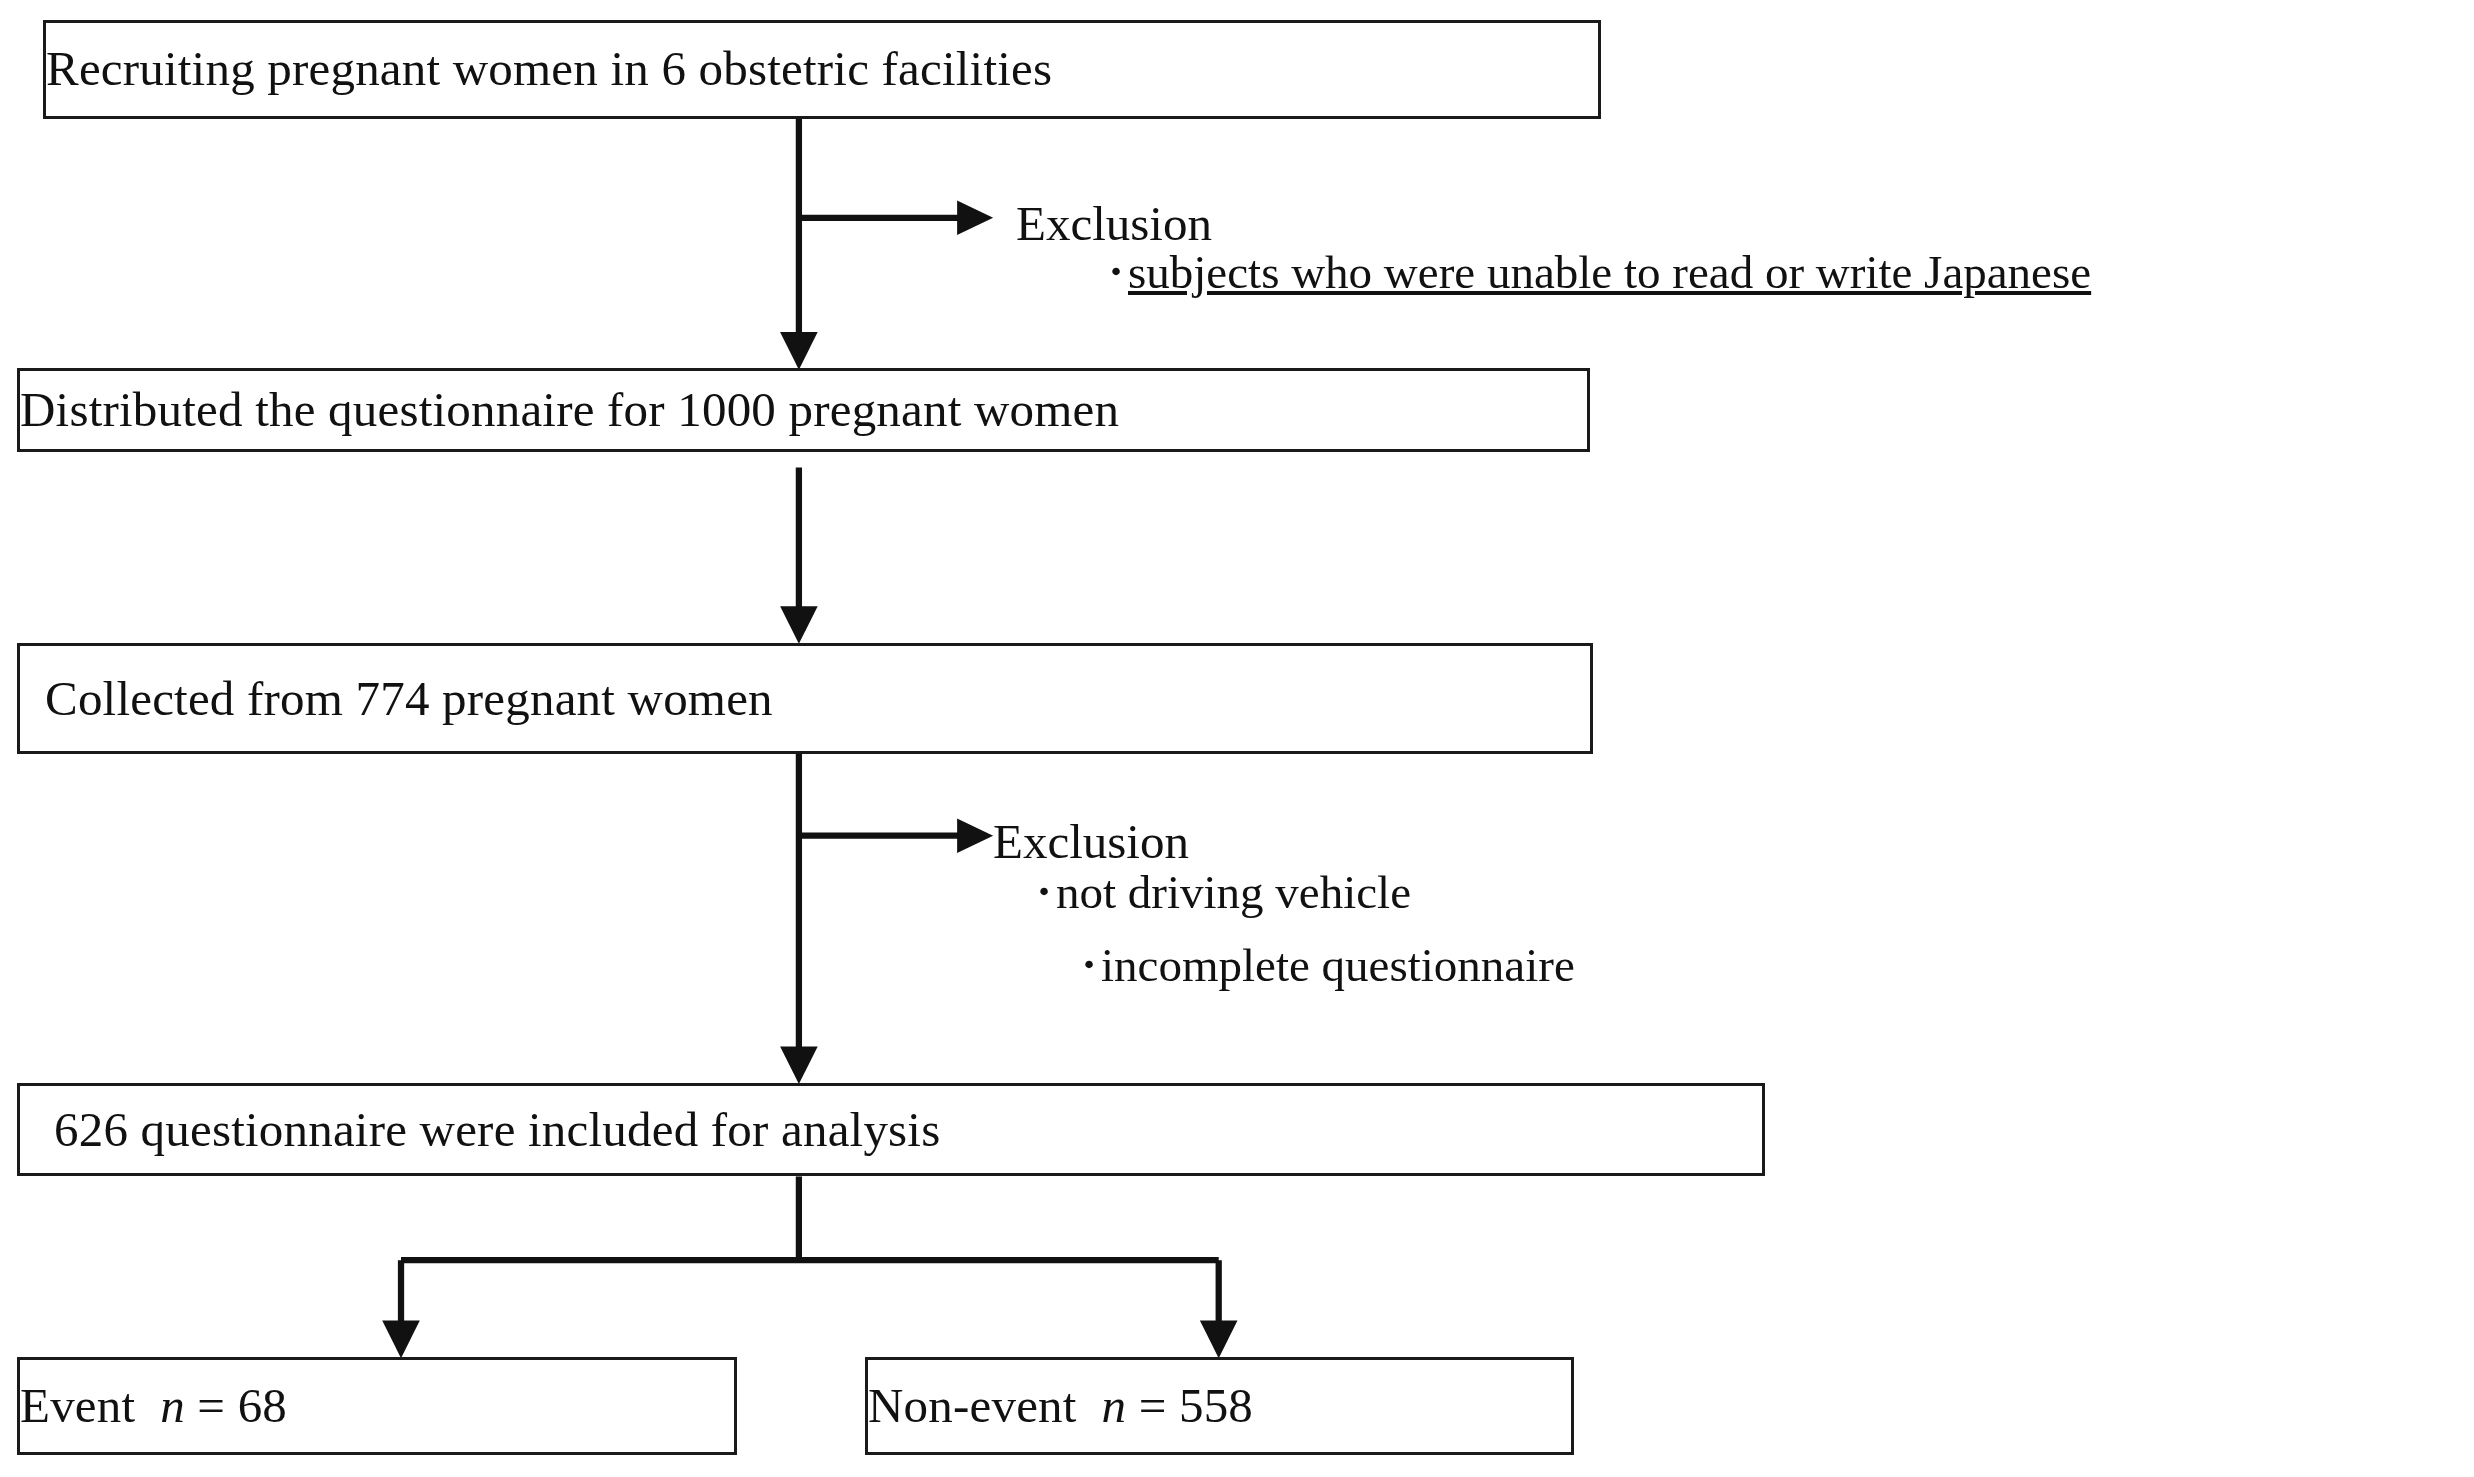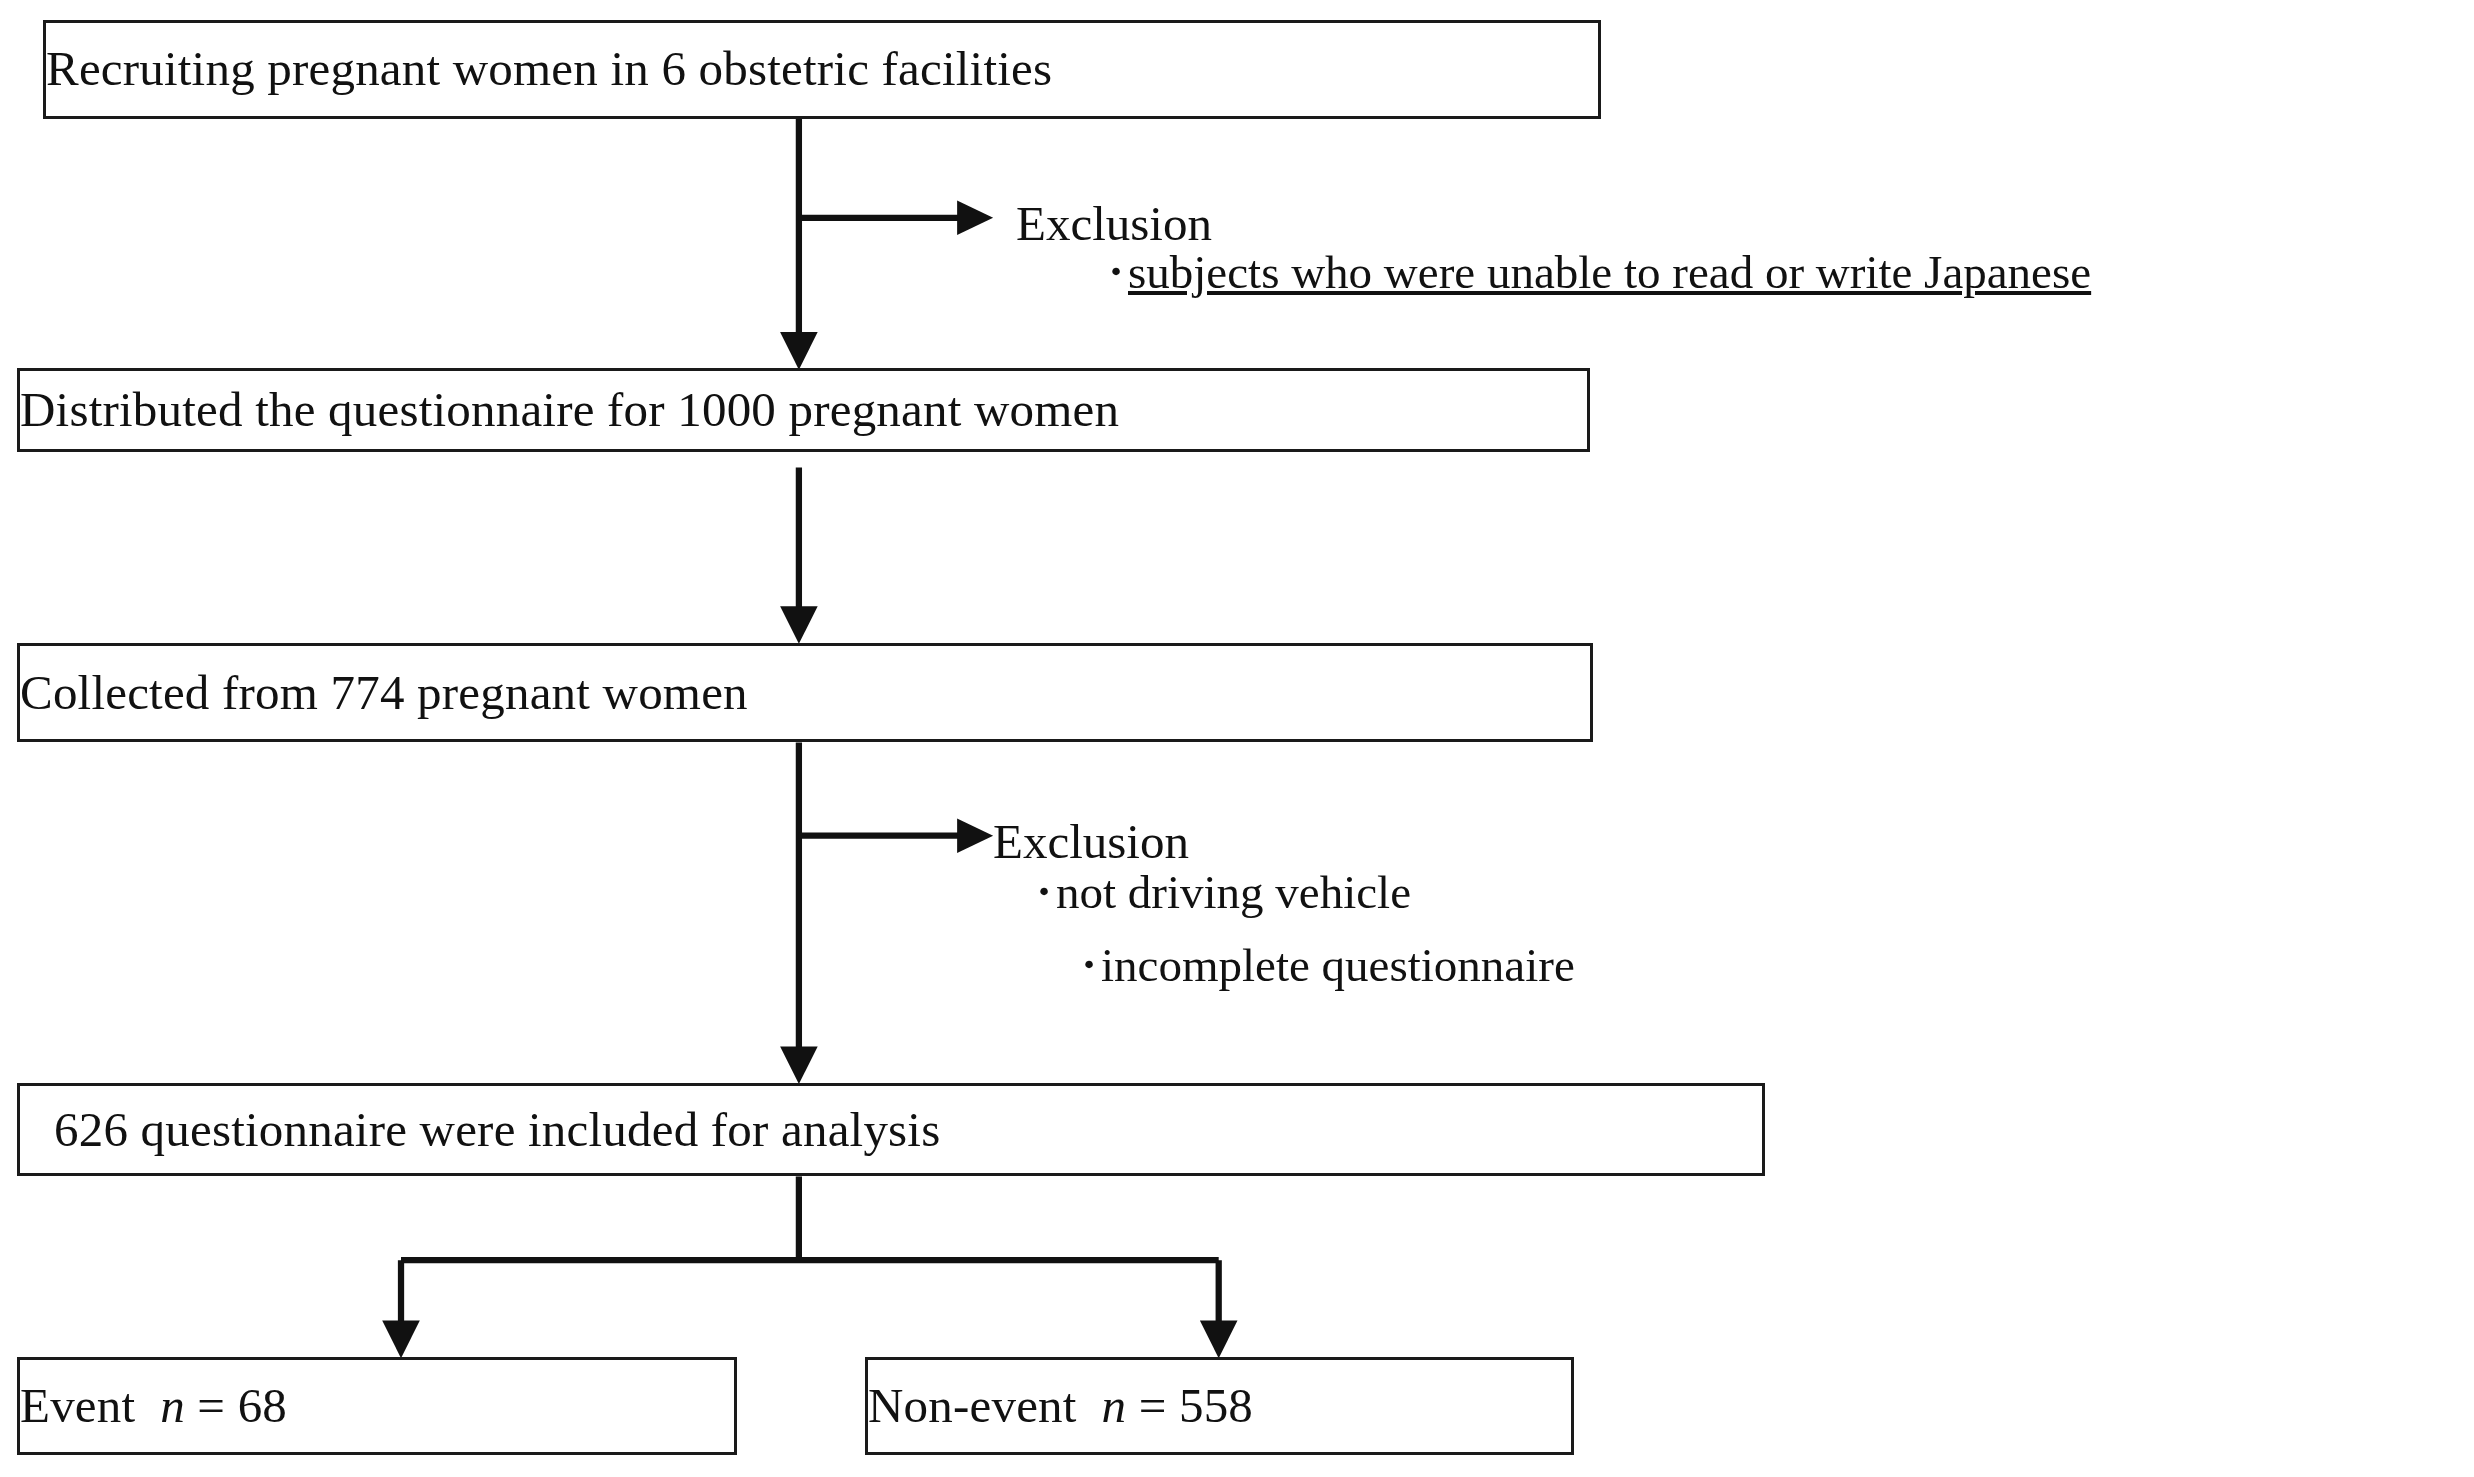--- a/index.html
+++ b/index.html
@@ -103,21 +103,21 @@
   </svg>
 
   <div class="node-box" style="left:43px; top:19.6px; width:1558px; height:99px;">
     <span class="node-label">Recruiting pregnant women in 6 obstetric facilities</span>
   </div>
 
   <div class="node-box" style="left:17px; top:368px; width:1573px; height:84px;">
     <span class="node-label">Distributed the questionnaire for 1000 pregnant women</span>
   </div>
 
-  <div class="node-box" style="left:17px; top:643px; width:1576px; height:99px;">
+  <div class="node-box" style="left:17px; top:643px; width:1576px; height:111px;padding-left:25px;">
     <span class="node-label">Collected from 774 pregnant women</span>
   </div>
 
   <div class="node-box" style="left:17px; top:1083px; width:1748px; height:93px;padding-left:34px;">
     <span class="node-label">626 questionnaire were included for analysis</span>
   </div>
 
   <div class="node-box" style="left:17px; top:1357px; width:720px; height:98px;">
     <span class="node-label"><span>Event</span>&nbsp;&nbsp;<span class="ital-n">n</span>&nbsp;<span>= 68</span></span>
   </div>

